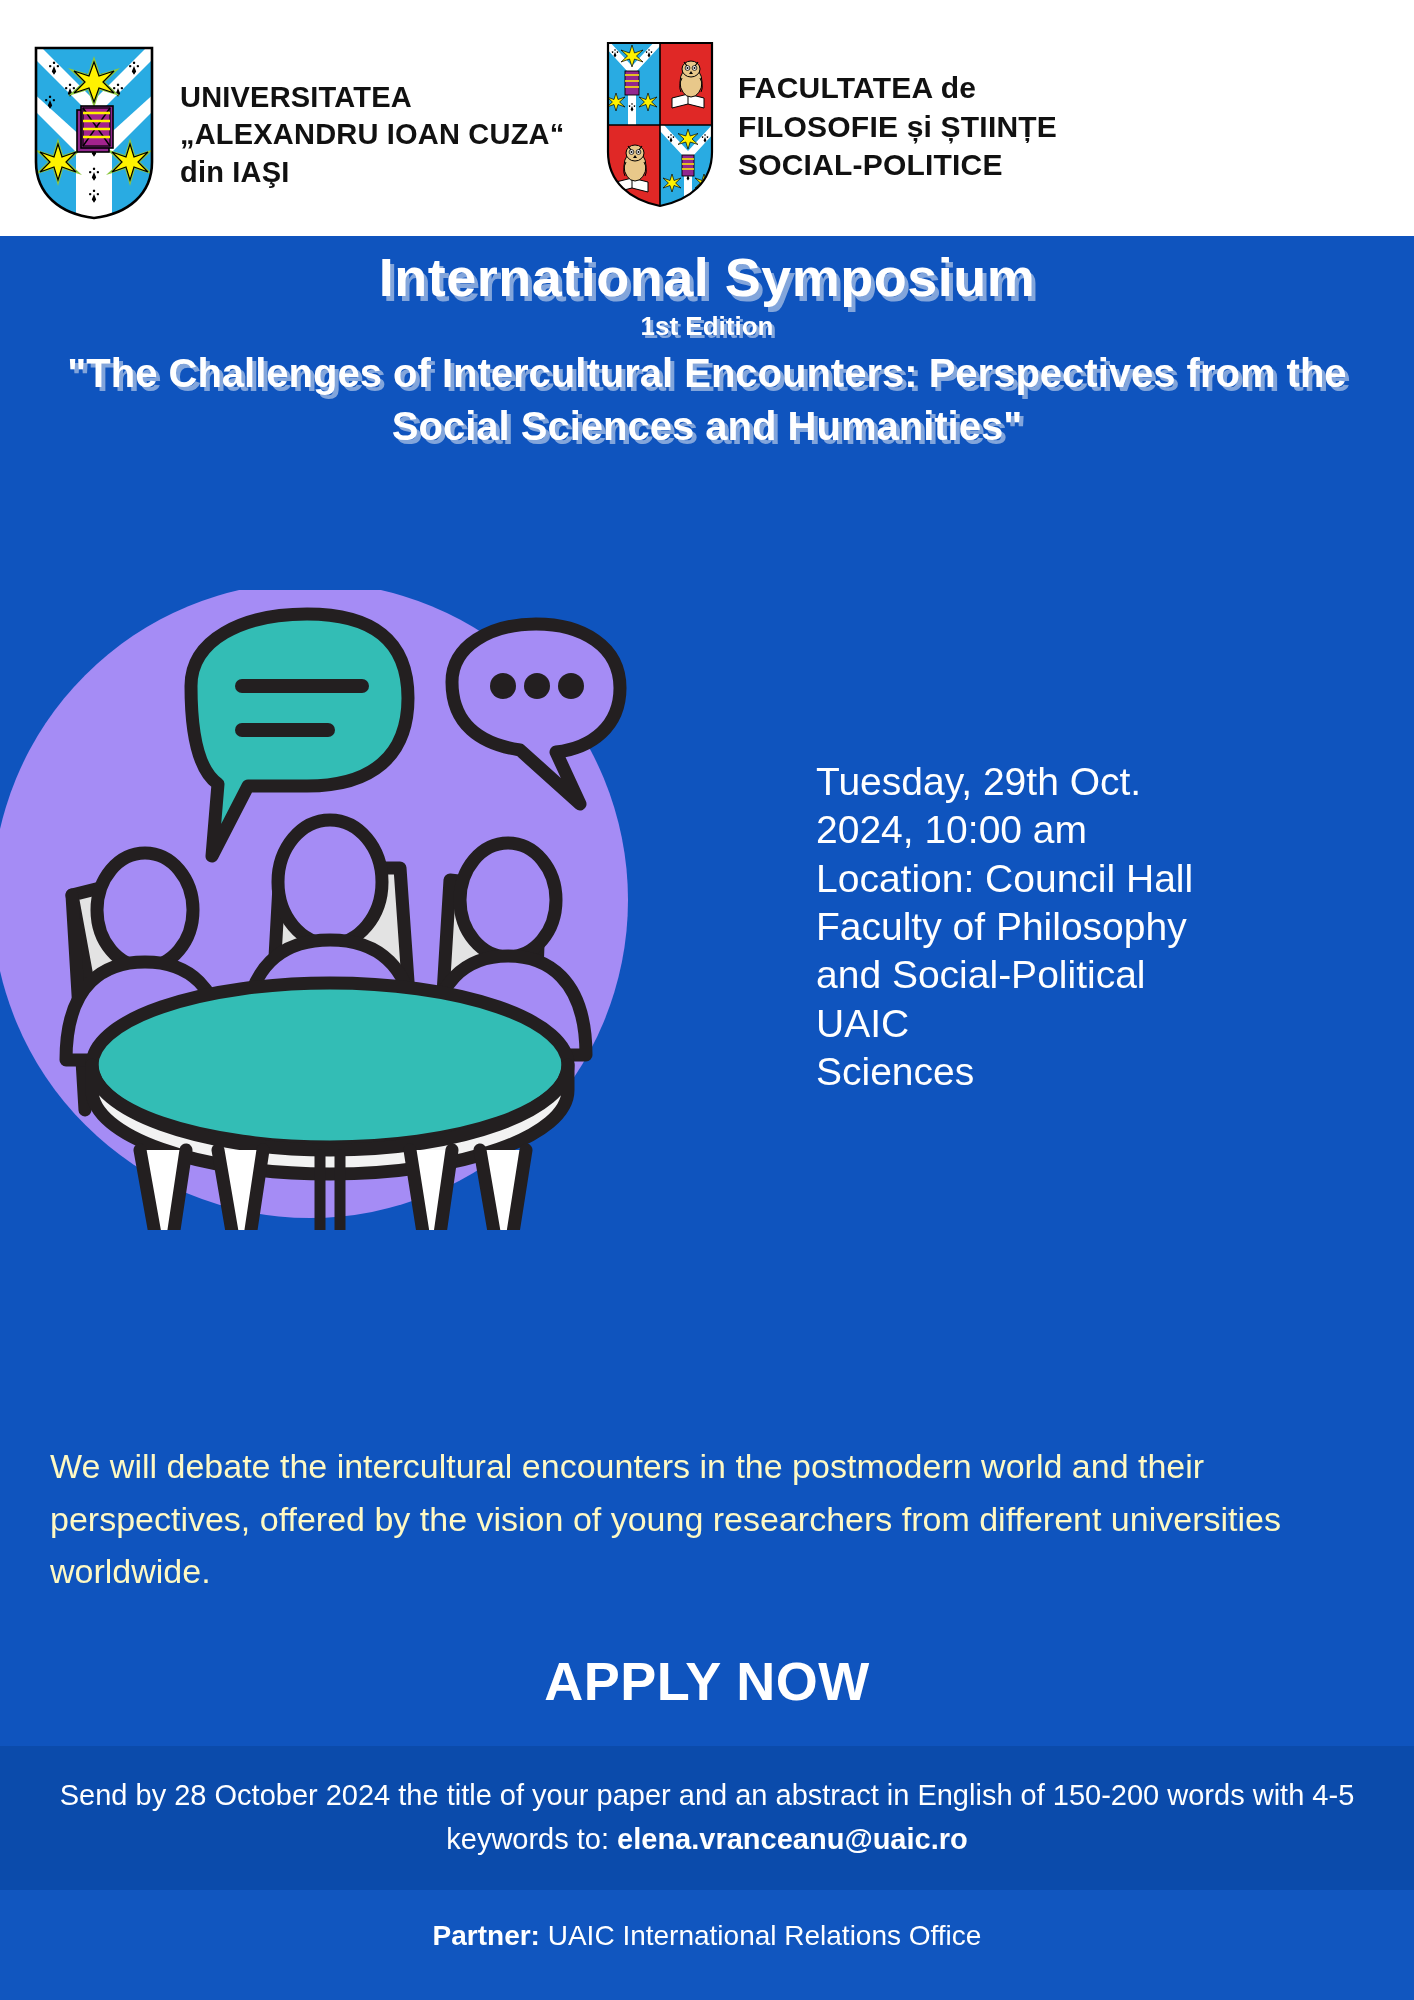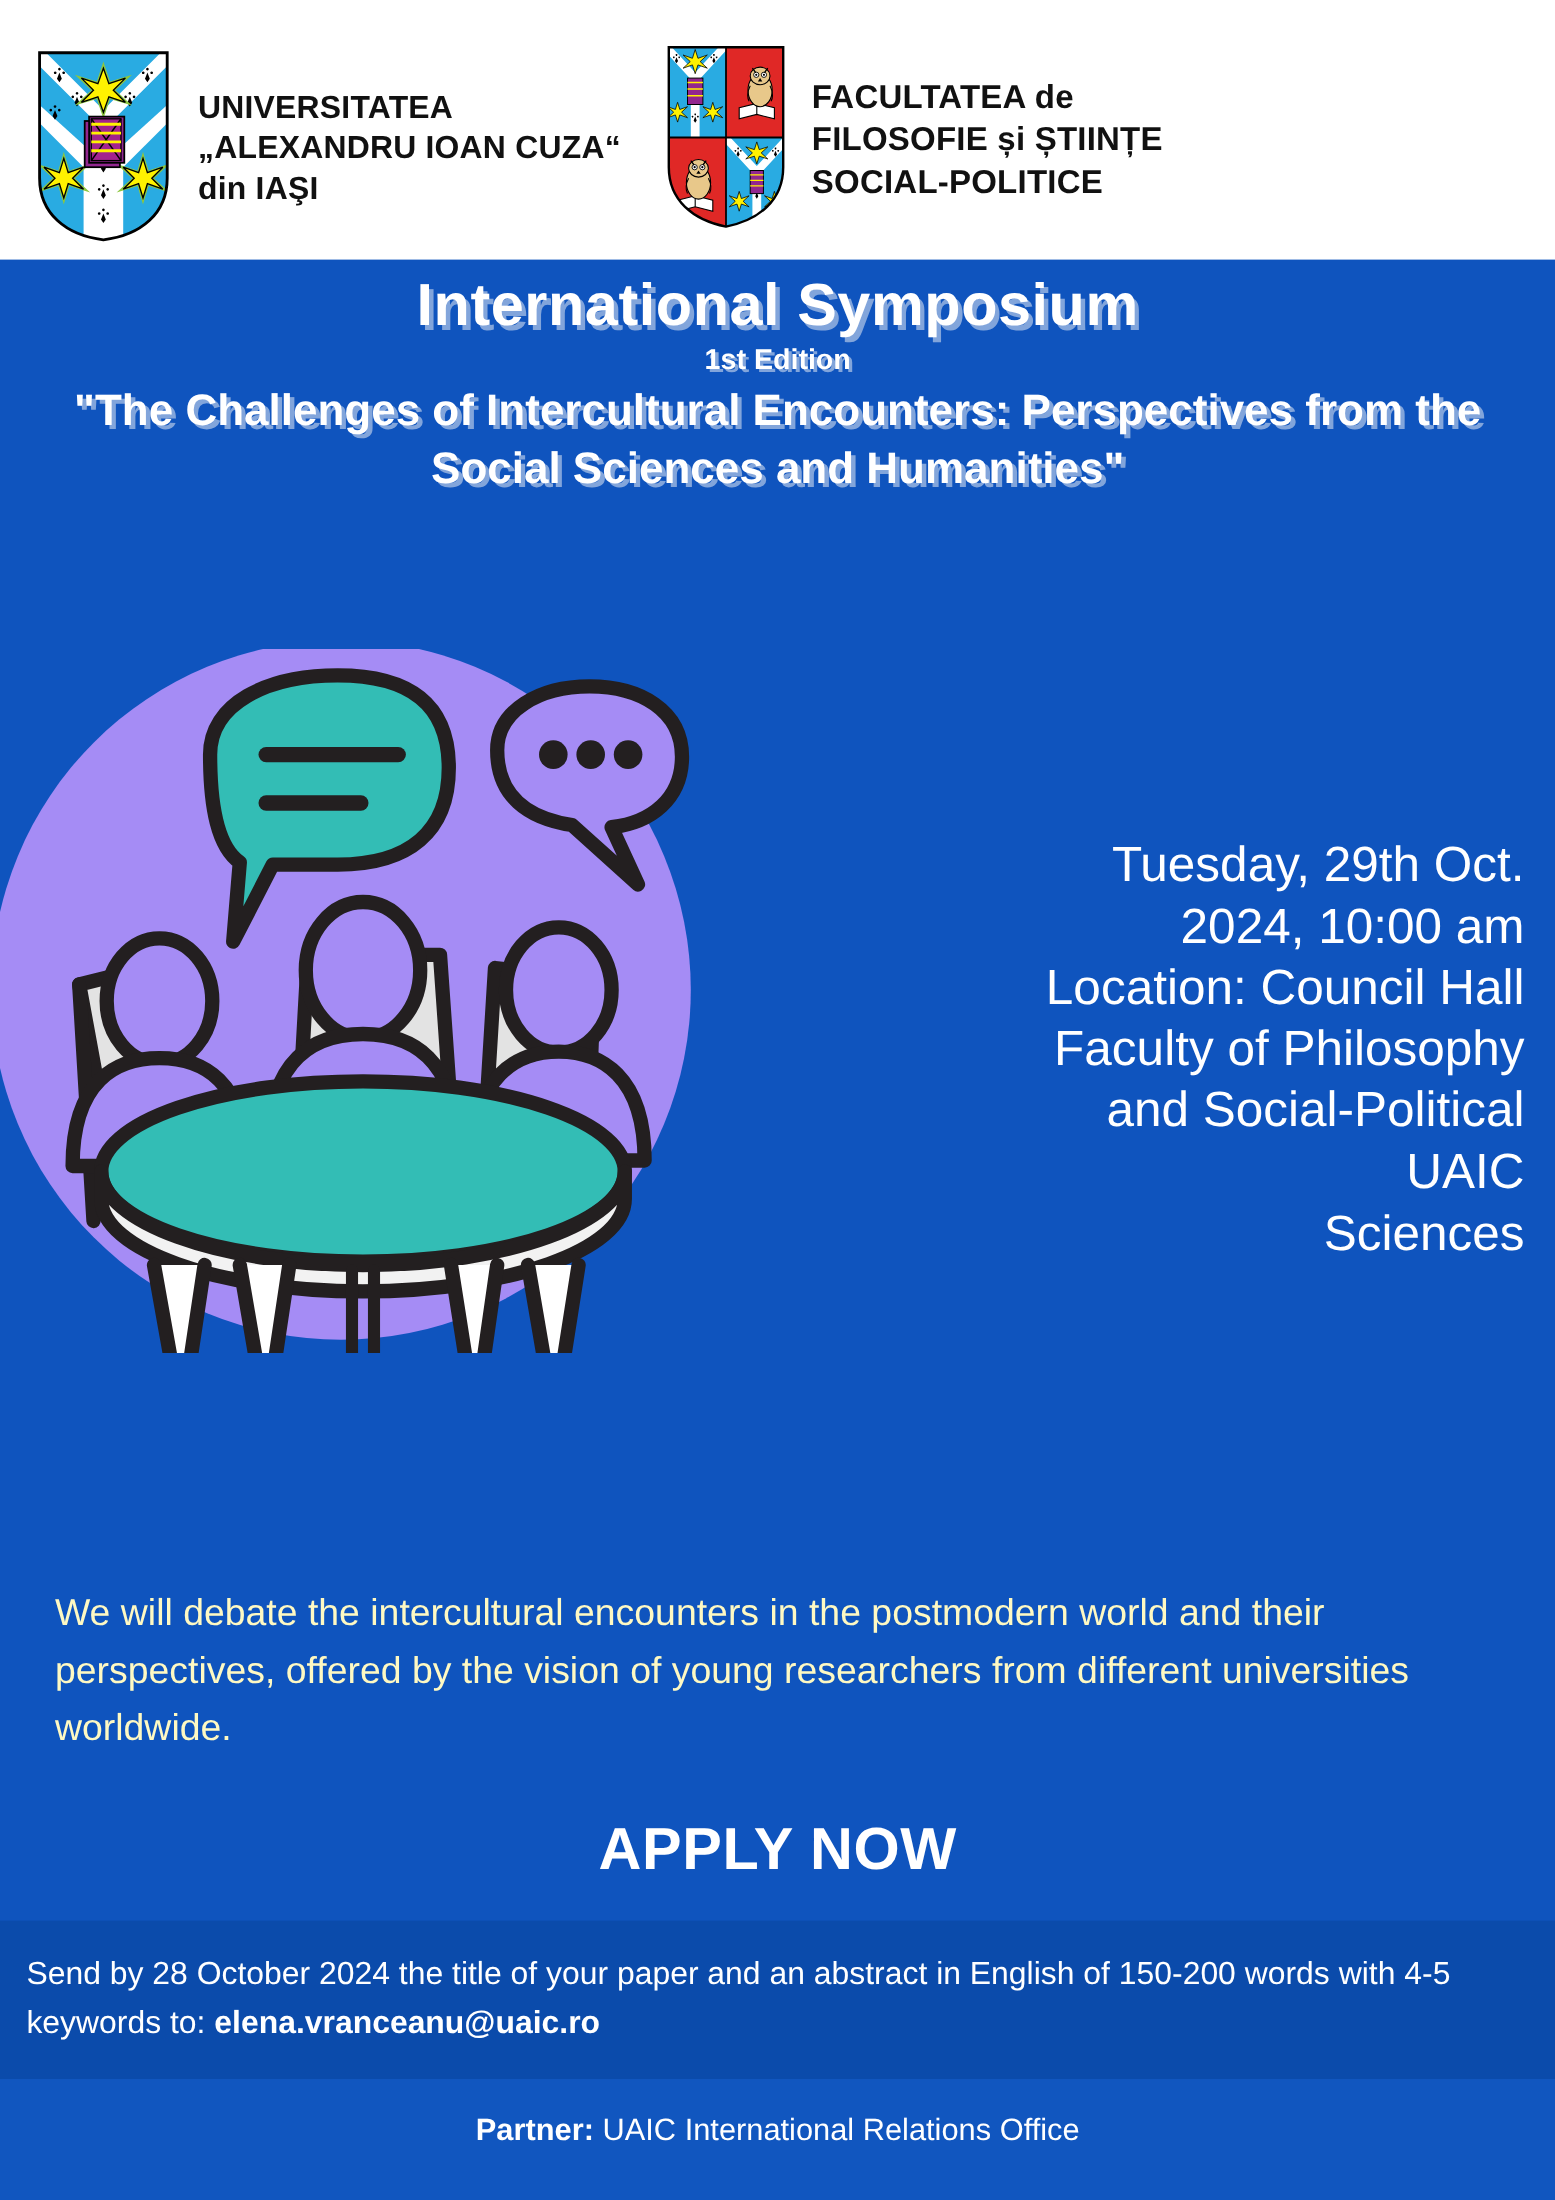--- a/index.html
+++ b/index.html
@@ -48,22 +48,22 @@
     text-shadow:4px 4px 0 rgba(150,180,225,.85);
   }
 
   
   .illustration{position:absolute;left:-20px;top:590px;width:700px;height:640px;}
   .illustration svg{display:block;width:100%;height:100%;}
 
   
   .details{
     position:absolute;right:28px;top:758px;width:570px;
-    text-align:right;color:#ffffff;
-    font-size:45px;line-height:1.24;font-weight:400;
+    color:#ffffff;
+    font-size:39px;line-height:1.24;font-weight:400;
   }
   .details div{white-space:nowrap;}
 
   
   .description{
     position:absolute;left:50px;top:1440px;width:1314px;
     text-align:left;color:#fef9c3;
     font-size:34px;line-height:1.55;
   }
 
@@ -74,21 +74,21 @@
     font-size:54px;font-weight:bold;letter-spacing:.5px;
   }
 
   
   .contact-band{
     position:absolute;left:0;top:1746px;width:1414px;height:144px;
     background:#0b4bab;
   }
   .contact-text{
     position:absolute;left:24px;top:28px;width:1366px;
-    text-align:left;color:#ffffff;
+    text-align:center;color:#ffffff;
     font-size:29px;line-height:1.5;
   }
   .contact-text b{font-weight:bold;}
 
   
   .partner-band{
     position:absolute;left:0;top:1890px;width:1414px;height:110px;
     background:#1156bf;
   }
   .partner-text{

